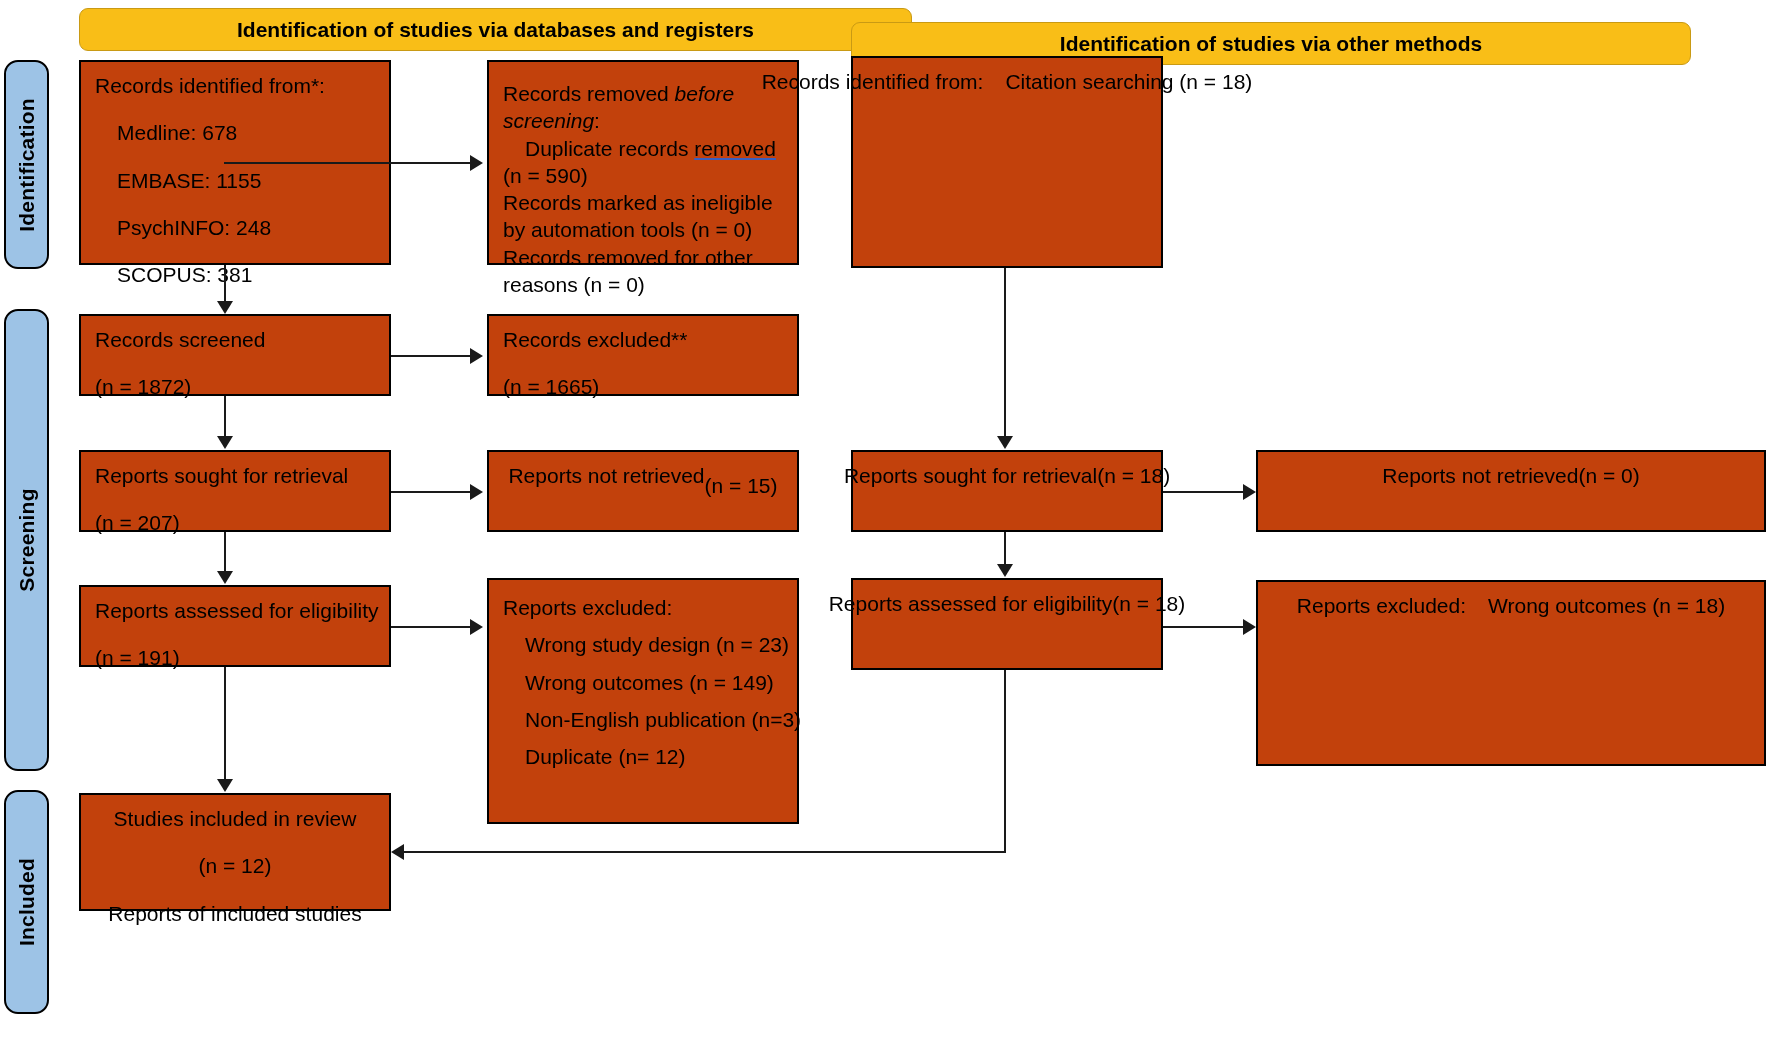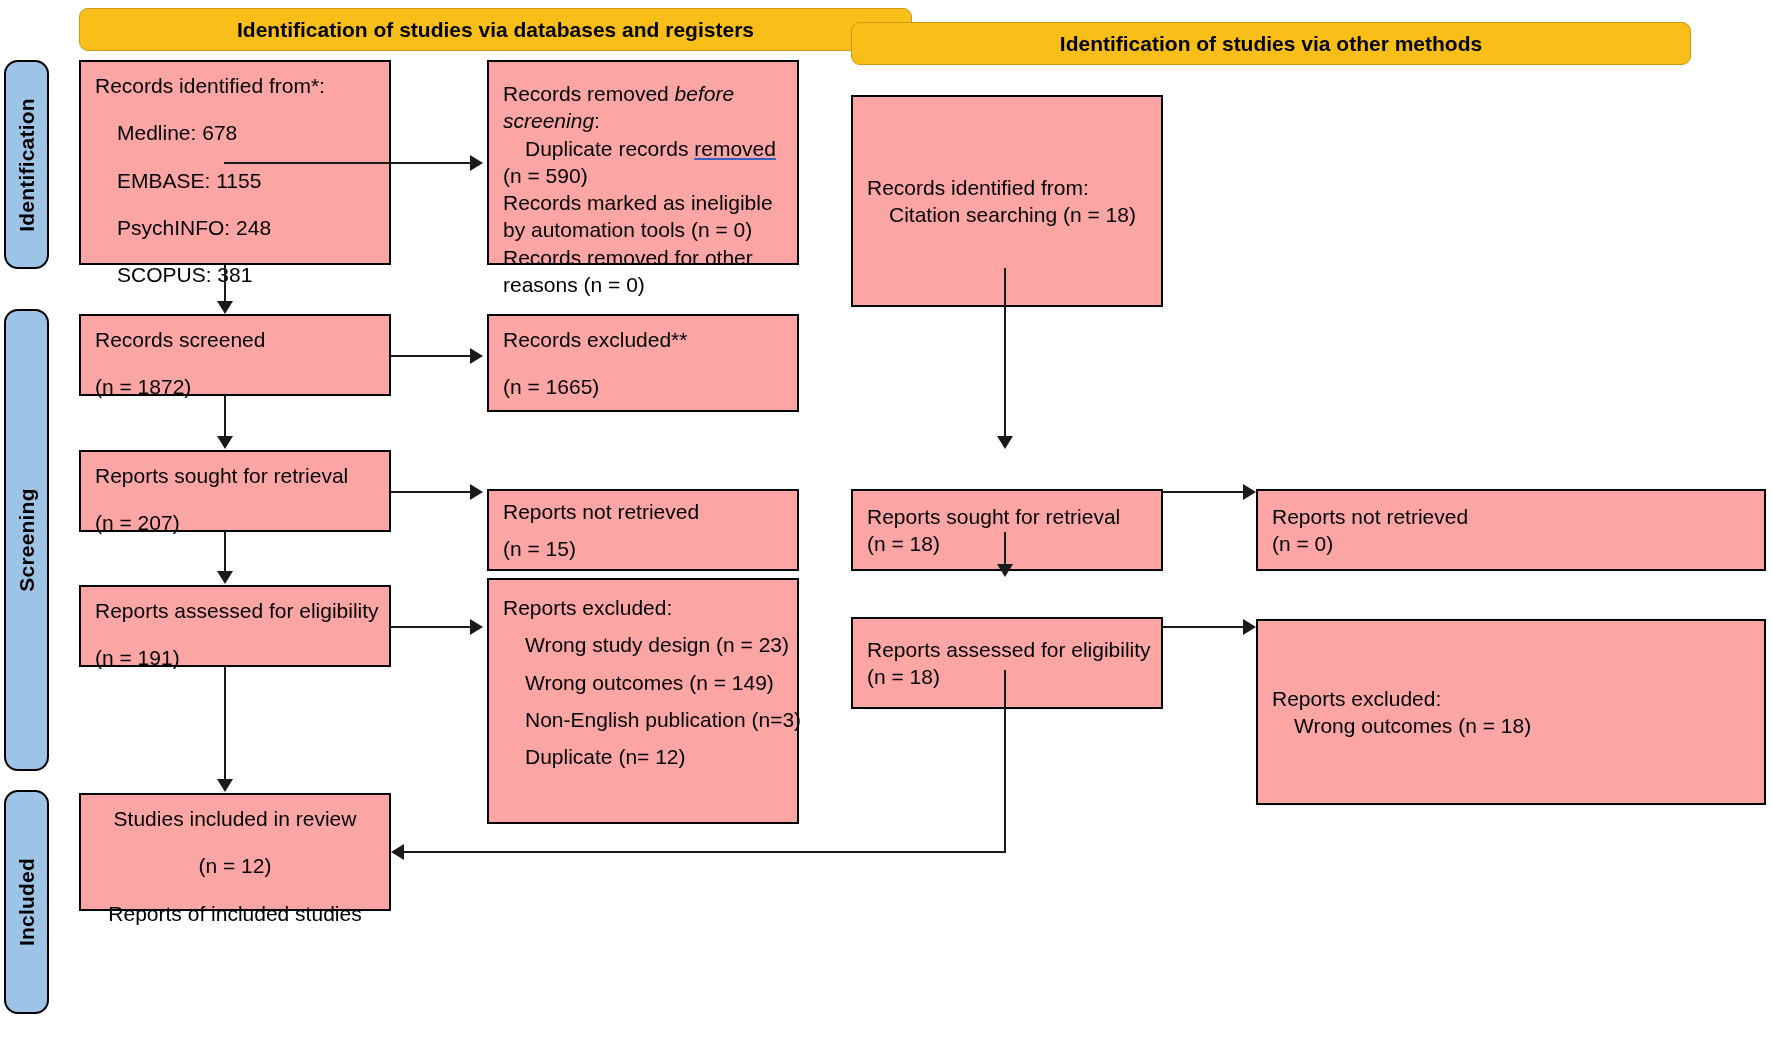--- a/index.html
+++ b/index.html
@@ -51,33 +51,32 @@
     justify-content: center;
     font-weight: bold;
     font-size: 21px;
     color: #000000;
     text-align: center;
   }
 
   
   .box {
     position: absolute;
-    background: #fca5a5;
+    background: #c2410c;
     border: 2px solid #000000;
     box-sizing: border-box;
     padding: 10px 14px;
     font-size: 21px;
     line-height: 1.30;
     color: #000000;
   }
   .box.vcenter {
     display: flex;
-    flex-direction: column;
+    flex-direction: row;
     justify-content: center;
-    margin-top: 39px;
   }
   .box .ln { display: block; white-space: nowrap; }
   .box .ln.indent-sm { padding-left: 22px; }
   .box .ln.sp { margin-top: 20px; }
   .box .ln.sp-sm { margin-top: 10px; }
   .box em { font-style: italic; }
   .box .ulink {
     text-decoration: underline;
     text-decoration-color: #3b5fbf;
   }
@@ -149,21 +148,21 @@
     <span class="ln">by automation tools (n = 0)</span>
     <span class="ln">Records removed for other</span>
     <span class="ln">reasons (n = 0)</span>
   </div>
 
   <div class="box" style="left:79px; top:314px; width:312px; height:82px;">
     <span class="ln">Records screened</span>
     <span class="ln sp">(n = 1872)</span>
   </div>
 
-  <div class="box" style="left:487px; top:314px; width:312px; height:98px;">
+  <div class="box" style="left:487px; top:314px; width:312px; height:82px;">
     <span class="ln">Records excluded**</span>
     <span class="ln sp">(n = 1665)</span>
   </div>
 
   <div class="box" style="left:79px; top:450px; width:312px; height:82px;">
     <span class="ln">Reports sought for retrieval</span>
     <span class="ln sp">(n = 207)</span>
   </div>
 
   <div class="box vcenter" style="left:487px; top:450px; width:312px; height:82px;">

